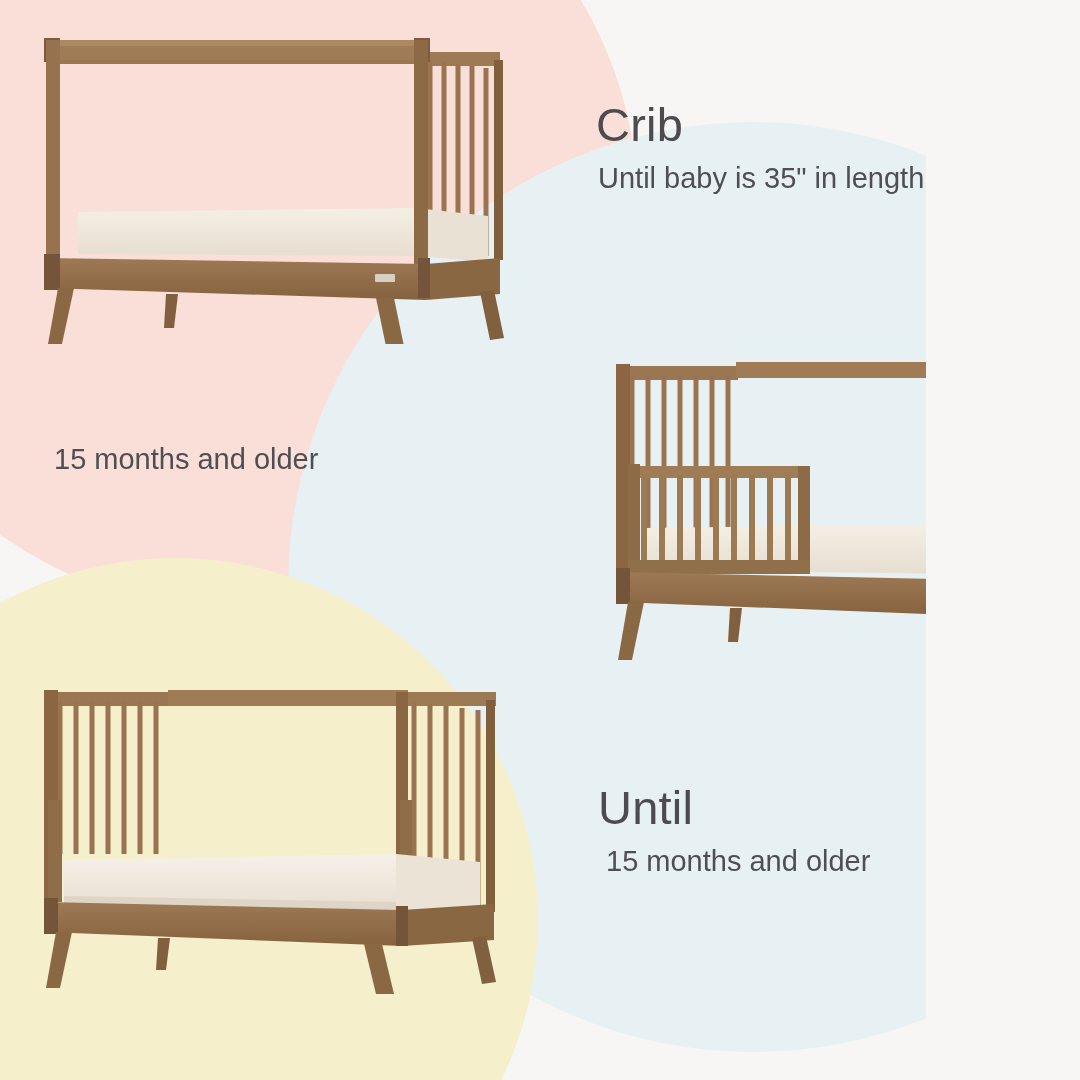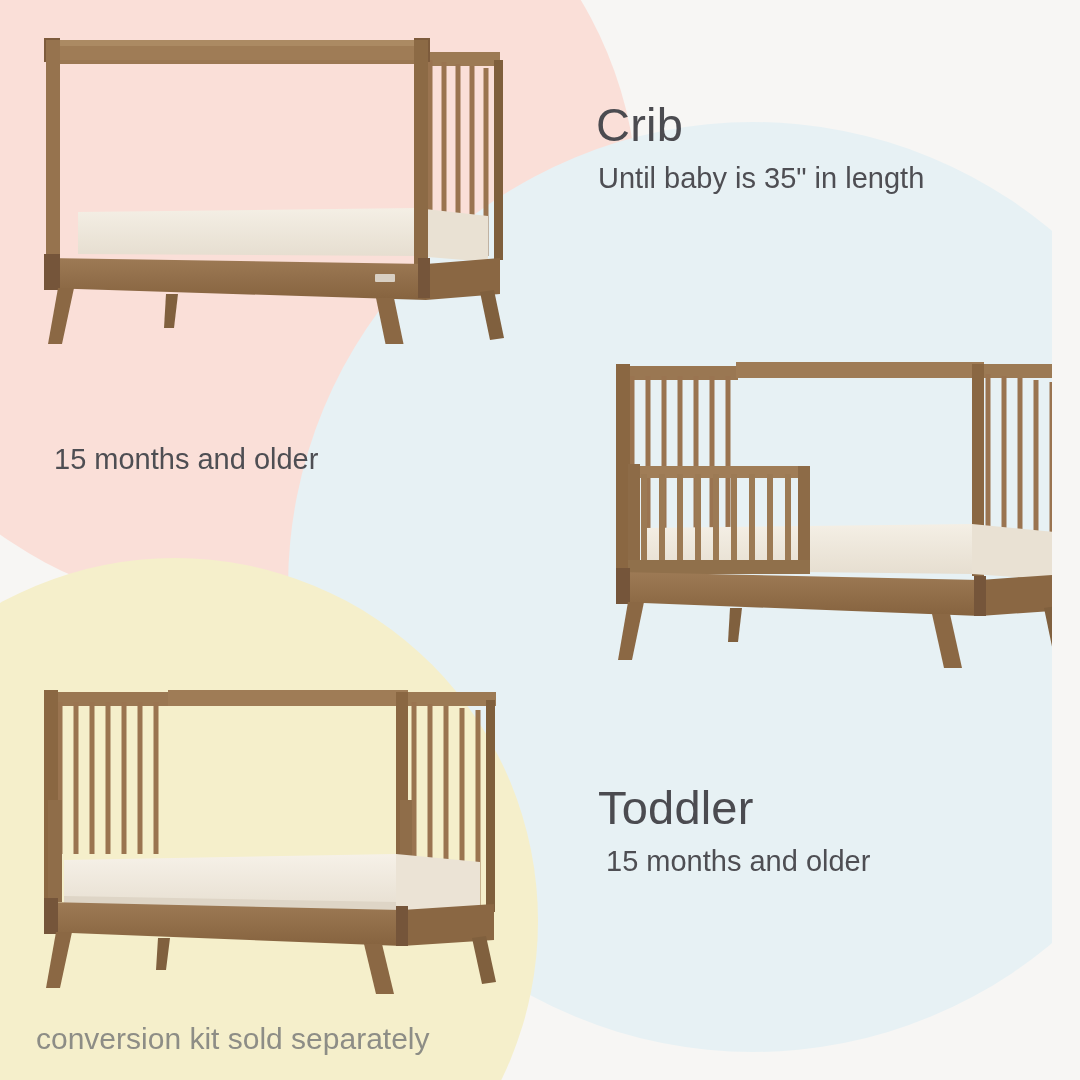--- a/index.html
+++ b/index.html
@@ -8,21 +8,21 @@
   body {
     width: 1080px; height: 1080px;
     background: #f7f6f4;
     font-family: "Liberation Sans", sans-serif;
     overflow: hidden;
     position: relative;
   }
   #stage {
     position: absolute;
     left: 0; top: 0;
-    width: 1052px; height: 1080px;
+    width: 926px; height: 1080px;
     background: #f7f6f4;
     overflow: hidden;
   }
   .blob {
     position: absolute;
     border-radius: 50%;
   }
   #blob-pink {
     left: -168px; top: -196px;
     width: 806px; height: 806px;
@@ -342,19 +342,18 @@
   <div class="label-block" id="label-crib">
     <div class="label-title">Crib</div>
     <div class="label-sub">Until baby is 35" in length</div>
   </div>
 
   <div class="label-block" id="label-toddler">
     <div class="label-sub">15 months and older</div>
   </div>
 
   <div class="label-block" id="label-daybed">
-    <div class="label-title">Toddler</div>
+    <div class="label-title">Until</div>
     <div class="label-sub">15 months and older</div>
   </div>
 
-  <div id="footnote">conversion kit sold separately</div>
 
 </div>
 
 </body></html>

